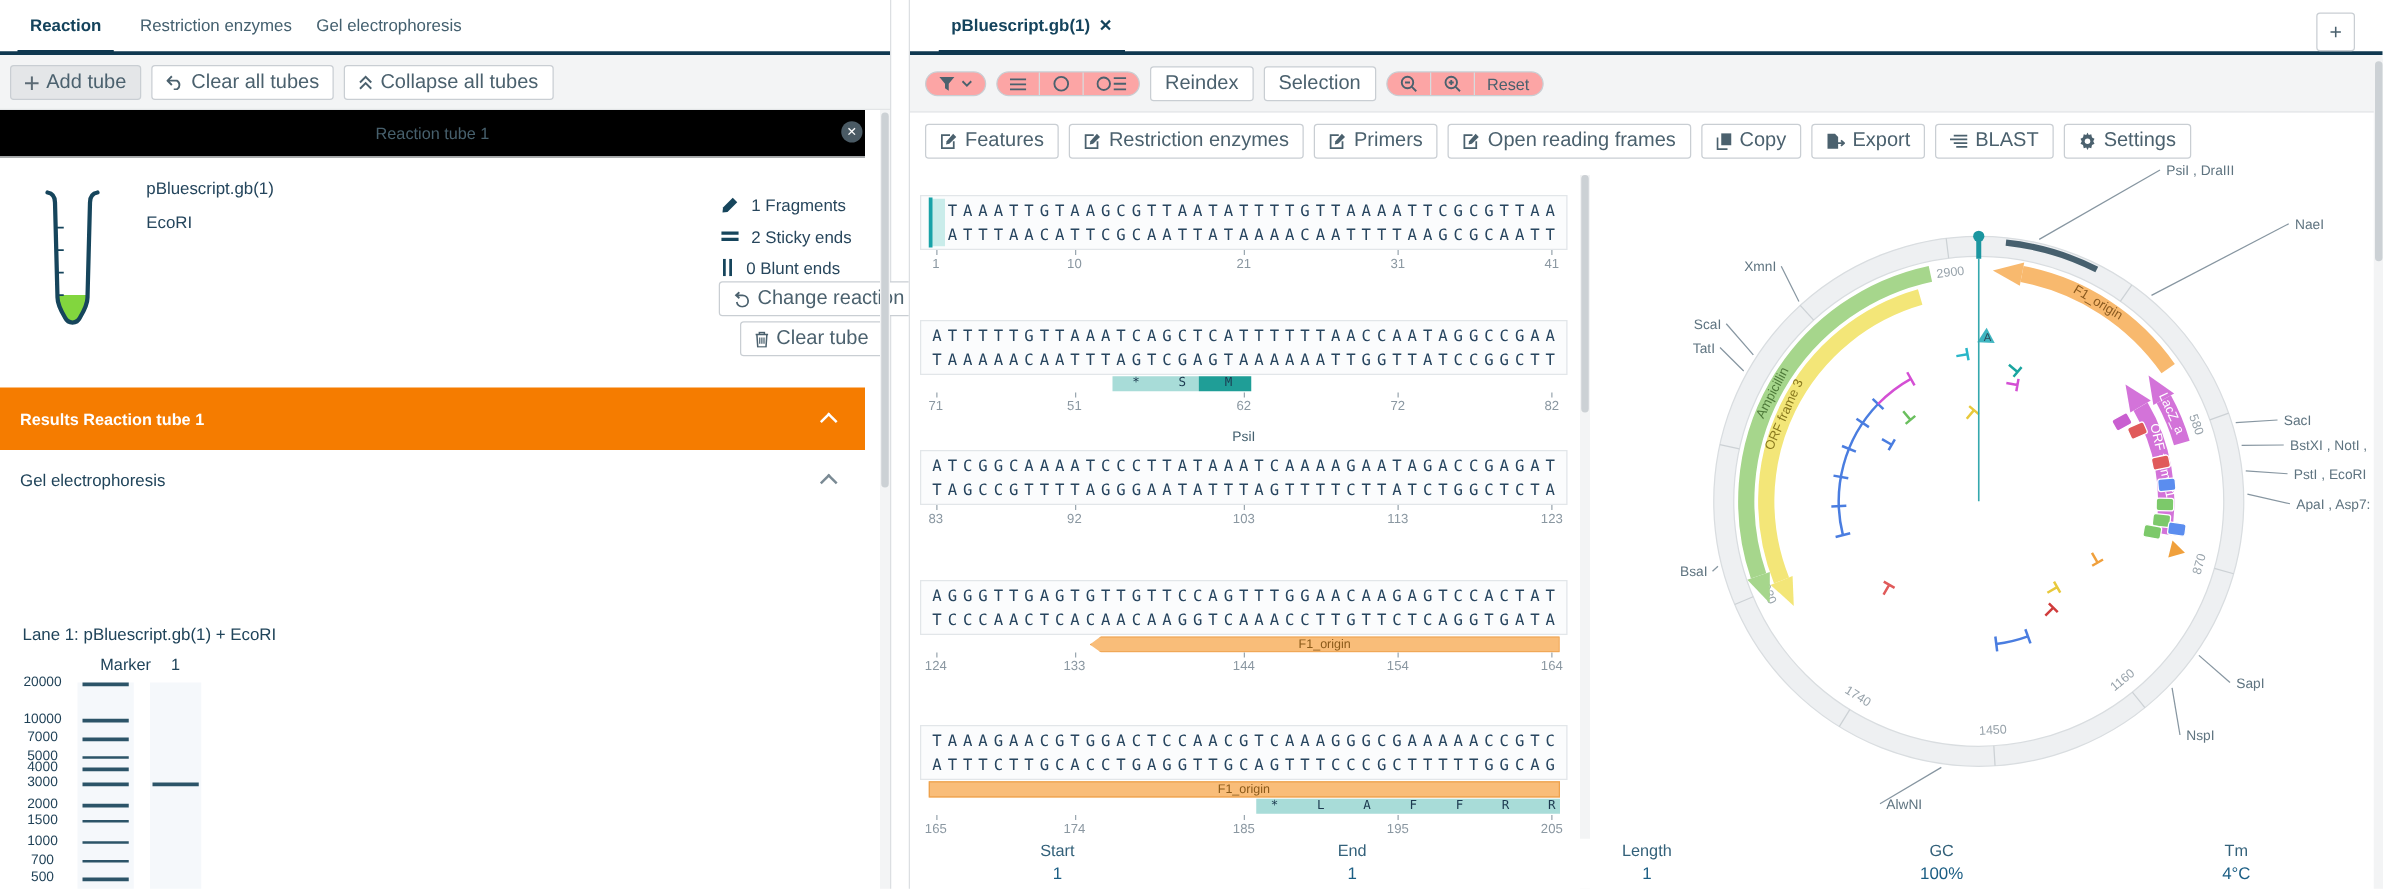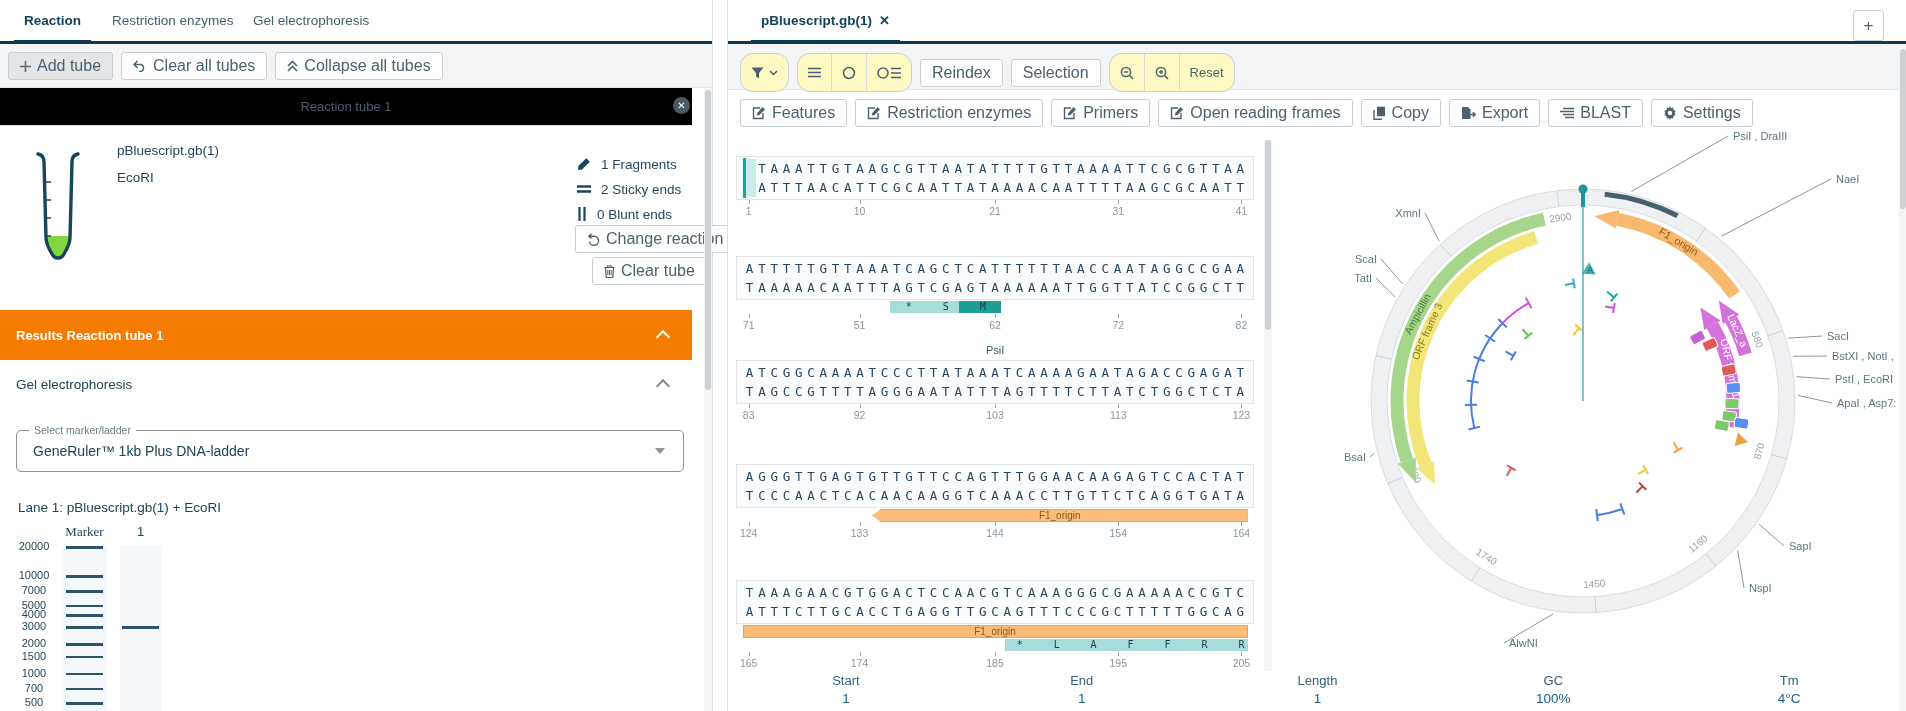--- a/index.html
+++ b/index.html
@@ -19,21 +19,21 @@
   .tab.active { color:#14435c; font-weight:bold; }
   .tab .underline { position:absolute; left:-10px; right:-10px; bottom:-3px; height:4px; background:#0f3850; }
   .tab-close { font-weight:bold; color:#14435c; font-size:13px; }
 
   
   .graybar { position:absolute; left:0; right:0; background:#f3f4f5; border-bottom:1px solid #e3e5e7; }
   .btn { display:inline-flex; align-items:center; gap:6px; background:#fff; border:1px solid #c9ced3;
          border-radius:3px; color:#4b616e; font-size:16px; padding:0 11px; height:28px; cursor:pointer; white-space:nowrap; }
   .btn.gray { background:#e4e6e8; }
   .btn-row { display:flex; gap:8px; align-items:center; }
-  .btn-group { display:inline-flex; border:1px solid #c9ced3; border-radius:13px; background:#fef9c3; height:39px; }
+  .btn-group { display:inline-flex; border:1px solid #c9ced3; border-radius:13px; background:#fca5a5; height:20px; }
   .btn-group .seg { display:flex; align-items:center; gap:5px; padding:0 10px; border-left:1px solid #d7dbde;
          color:#4b616e; font-size:13px; cursor:pointer; }
   .btn-group .seg:first-child { border-left:none; }
   .icon { display:inline-flex; }
 
   
   #tube-header { position:absolute; left:0; top:88px; width:692px; height:38px; background:#000000;
       border-bottom:1px solid #dadde0; display:flex; align-items:center; justify-content:center;
       font-size:13px; color:#47606d; }
   #tube-close { position:absolute; right:22px; top:97px; width:17px; height:17px; border-radius:50%;
@@ -203,32 +203,27 @@
   <div id="results-bar">
     <span>Results Reaction tube 1</span>
     <span class="chevron-up" style="margin-left:auto; margin-right:8px; margin-top:4px;"></span>
   </div>
 
   <div id="gel-section-row">
     <span>Gel electrophoresis</span>
     <span class="chevron-up" style="margin-left:auto; margin-right:8px; margin-top:4px; color:#7a8a94;"></span>
   </div>
 
-  <div id="ladder-select">
-    <div id="ladder-label">Select marker/ladder</div>
-    <div id="ladder-value">GeneRuler™ 1kb Plus DNA-ladder</div>
-    <div id="ladder-arrow"></div>
-  </div>
 
   <div id="lane-title">Lane 1: pBluescript.gb(1) + EcoRI</div>
 
   <div id="gel">
       <div class="gel-lane-bg" style="left:62px; width:45px;"></div>
       <div class="gel-lane-bg" style="left:120px; width:41px;"></div>
-      <div class="gel-head" style="left:62px; width:45px;font-family:Liberation Serif, serif;">Marker</div>
+      <div class="gel-head" style="left:78px; width:45px;">Marker</div>
       <div class="gel-head" style="left:120px; width:41px;">1</div>
       <div class="gel-size" style="left:14px; top:16px;">20000</div>
       <div class="gel-band" style="left:66px; width:37px; top:22px;"></div>
       <div class="gel-size" style="left:14px; top:45.32032157767178px;">10000</div>
       <div class="gel-band" style="left:66px; width:37px; top:51.32032157767178px;"></div>
       <div class="gel-size" style="left:14px; top:60.40777248028314px;">7000</div>
       <div class="gel-band" style="left:66px; width:37px; top:66.40777248028314px;"></div>
       <div class="gel-size" style="left:14px; top:74.64064315534355px;">5000</div>
       <div class="gel-band" style="left:66px; width:37px; top:80.64064315534355px;"></div>
       <div class="gel-size" style="left:14px; top:84.07967842232823px;">4000</div>

